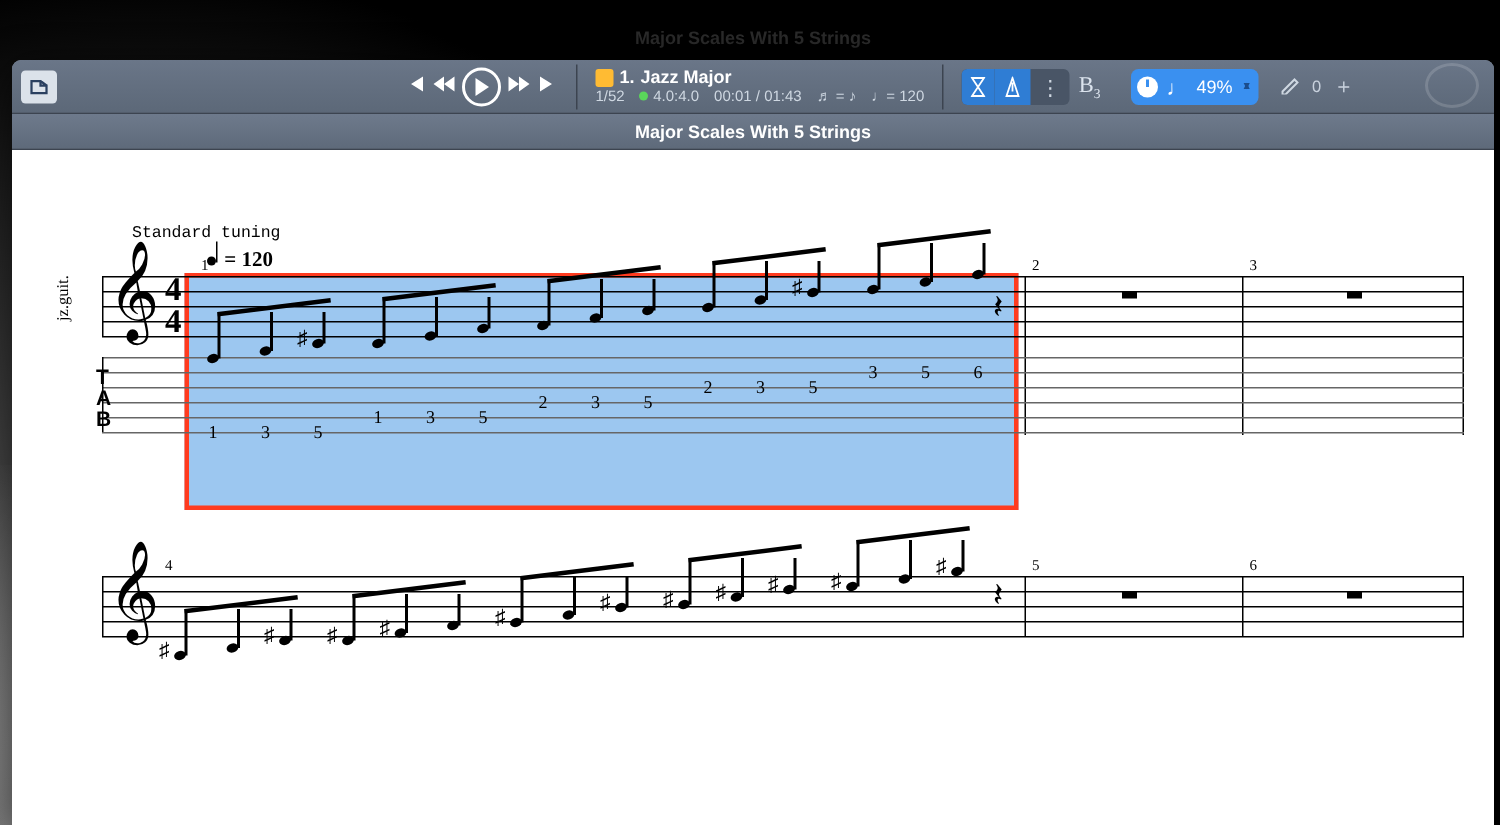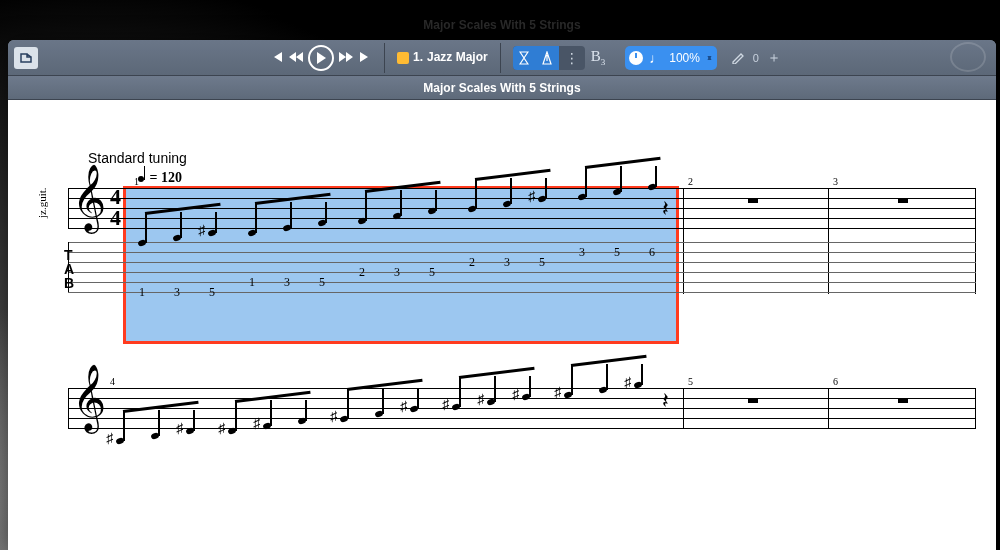--- a/index.html
+++ b/index.html
@@ -84,21 +84,21 @@
     text-align:center; color:#fff; font-weight:600; font-size:12px;
     display:flex; align-items:center; justify-content:center;
     border-bottom:1px solid #3c4450;
   }
   .score-area {
     position:absolute; left:0; right:0; top:60px; bottom:0;
     background:#fff;
     padding: 50px 10px 0 50px;
     overflow:hidden;
   }
-  .std-tuning { font-family:Liberation Sans, sans-serif; font-size:14px; margin-left:30px; margin-bottom:4px;}
+  .std-tuning { font-family:Liberation Mono, monospace; font-size:11px; margin-left:30px; margin-bottom:4px;}
   .tempo { font-family:"Times New Roman",serif; font-size:14px; font-weight:bold; margin-left:80px; margin-bottom:2px;}
   .tempo .qnote{ display:inline-block; width:6px; height:6px; background:#000; border-radius:50%; position:relative; margin-right:2px;}
   .tempo .qnote::after{ content:""; position:absolute; right:-1px; bottom:2px; width:1.5px; height:14px; background:#000;}
 
   .system {
     position:relative;
     margin-bottom: 40px;
   }
   .instr-label {
     position:absolute; left:-22px; top:30px;
@@ -207,20 +207,27 @@
     </div>
 
     <div class="divider"></div>
 
     <div class="track-info">
       <div class="track-top">
         <div class="track-icon"></div>
         <span>1.</span>
         <span>Jazz Major</span>
       </div>
+      <div class="track-sub">
+        <span>1/52</span>
+        <span><span class="green-dot"></span><span>4.0:4.0</span></span>
+        <span><span>00:01</span> / <span>01:43</span></span>
+        <span>♬ = ♪</span>
+        <span>♩= 120</span>
+      </div>
     </div>
 
     <div class="divider"></div>
 
     <div class="segmented">
       <div class="active">
         <svg width="10" height="14">
             <path d="M1 1h8L5 7l4 6H1l4-6z" fill="none" stroke="#fff" stroke-width="1.2"></path>
           </svg>
       </div>
@@ -234,21 +241,21 @@
 
     <span class="b3">
       <span>B</span><sub>3</sub>
     </span>
 
     <div style="flex:0 0 8px"></div>
 
     <div class="zoom-pill">
       <div class="knob"></div>
       <span style="font-size:14px;">♩</span>
-      <span>100%</span>
+      <span>49%</span>
       <div class="arrow-col">
           <span>▲</span>
           <span>▼</span>
         </div>
     </div>
 
     <div class="tool-group">
       <span>
         <svg width="14" height="14">
             <path d="M2 12l8-8 2 2-8 8H2z" fill="none" stroke="#cfd8e2" stroke-width="1.3"></path>

